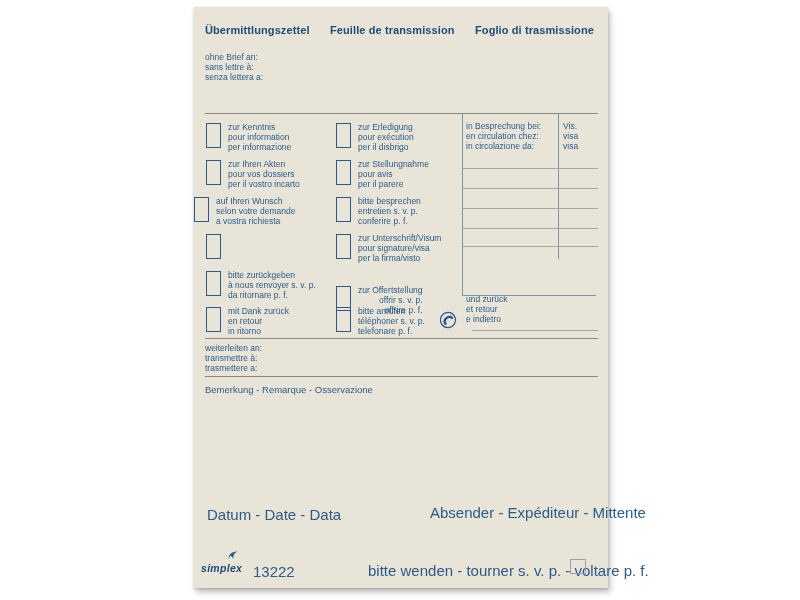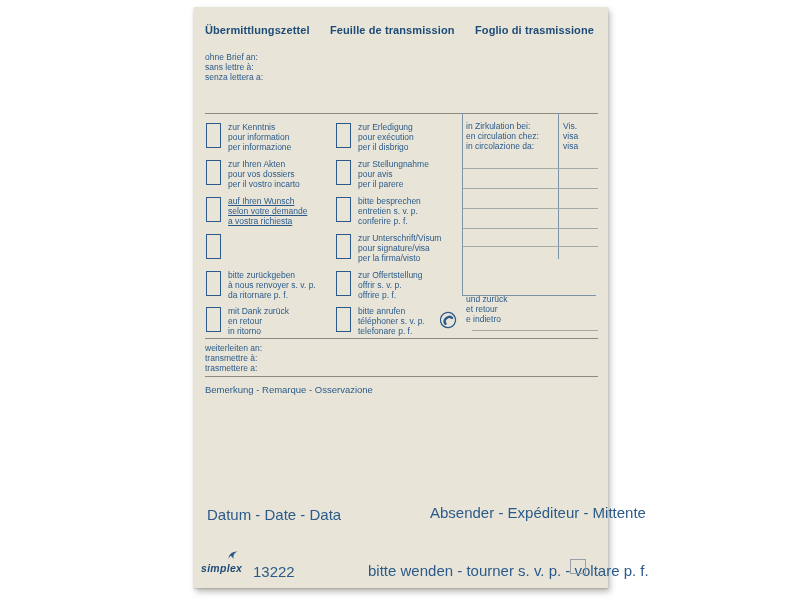--- a/index.html
+++ b/index.html
@@ -60,21 +60,21 @@
       <div>sans lettre à:</div>
       <div>senza lettera a:</div>
     </div>
 
     <div class="hrule" style="left:11px;top:106px;width:393px;"></div>
 
     <div class="vrule" style="left:268px;top:106px;height:182px;"></div>
     <div class="vrule" style="left:364px;top:106px;height:146px;"></div>
 
     <div class="abs small stack" style="left:272px;top:114px;">
-      <div>in Zirkulation bei:</div>
+      <div>in Besprechung bei:</div>
       <div>en circulation chez:</div>
       <div>in circolazione da:</div>
     </div>
     <div class="abs small stack" style="left:369px;top:114px;">
       <div>Vis.</div>
       <div>visa</div>
       <div>visa</div>
     </div>
 
     <div class="abs small stack" style="left:272px;top:259px;margin-top:28px;">
@@ -126,21 +126,21 @@
         </div>
       </div>
       <div class="opt-row" style="left: 12px; top: 152px;">
         <span class="cb"></span>
         <div class="opt-lines">
           <div>zur Ihren Akten</div>
           <div>pour vos dossiers</div>
           <div>per il vostro incarto</div>
         </div>
       </div>
-      <div class="opt-row" style="left: 12px; top: 189px; text-decoration: underline;">
+      <div class="opt-row" style="left: 0; top: 189px;">
         <span class="cb"></span>
         <div class="opt-lines">
           <div>auf Ihren Wunsch</div>
           <div>selon votre demande</div>
           <div>a vostra richiesta</div>
         </div>
       </div>
       <div class="opt-row" style="left: 12px; top: 226px;">
         <span class="cb"></span>
       </div>
@@ -185,21 +185,21 @@
         </div>
       </div>
       <div class="opt-row" style="left: 142px; top: 226px;">
         <span class="cb"></span>
         <div class="opt-lines">
           <div>zur Unterschrift/Visum</div>
           <div>pour signature/visa</div>
           <div>per la firma/visto</div>
         </div>
       </div>
-      <div class="opt-row" style="left: 142px; top: 263px;">
+      <div class="opt-row" style="left: 142px; top: 278px; text-align: right;">
         <span class="cb"></span>
         <div class="opt-lines">
           <div>zur Offertstellung</div>
           <div>offrir s. v. p.</div>
           <div>offrire p. f.</div>
         </div>
       </div>
       <div class="opt-row" style="left: 142px; top: 299px;">
         <span class="cb"></span>
         <div class="opt-lines">

